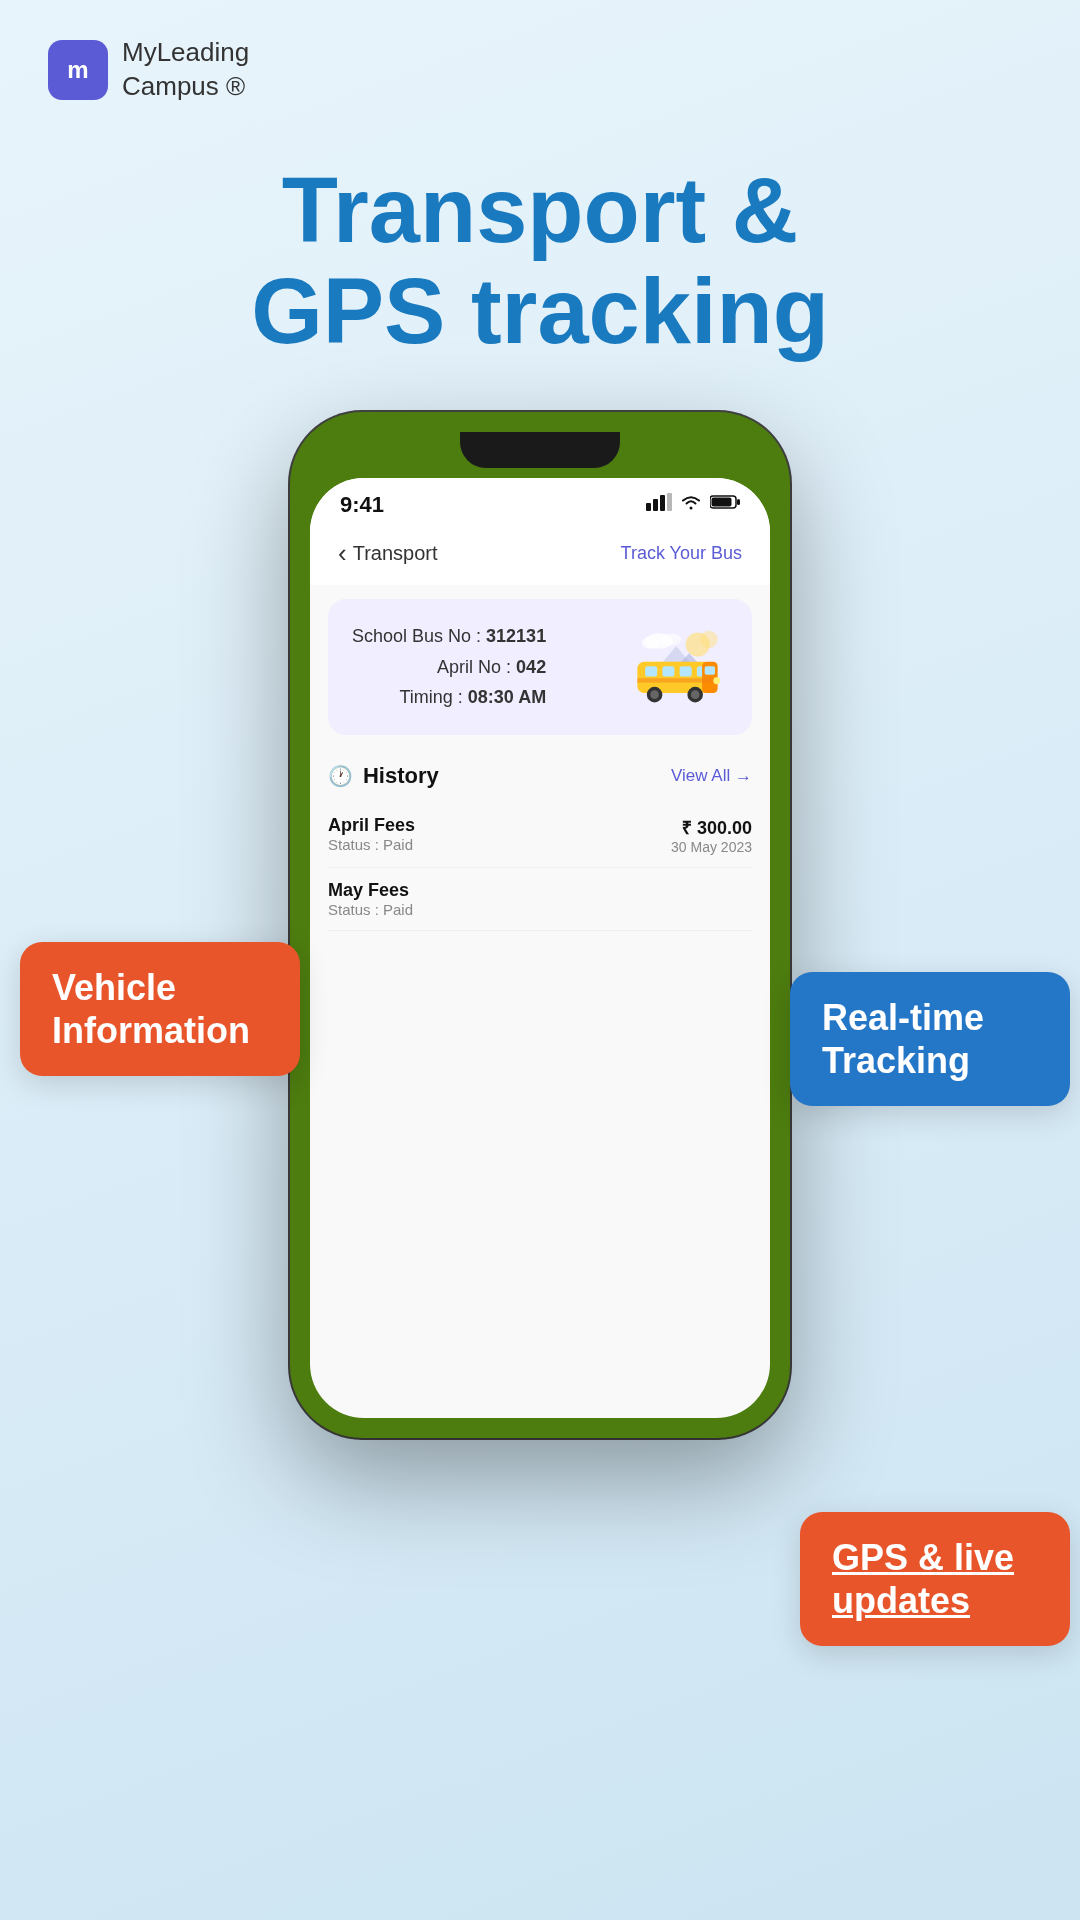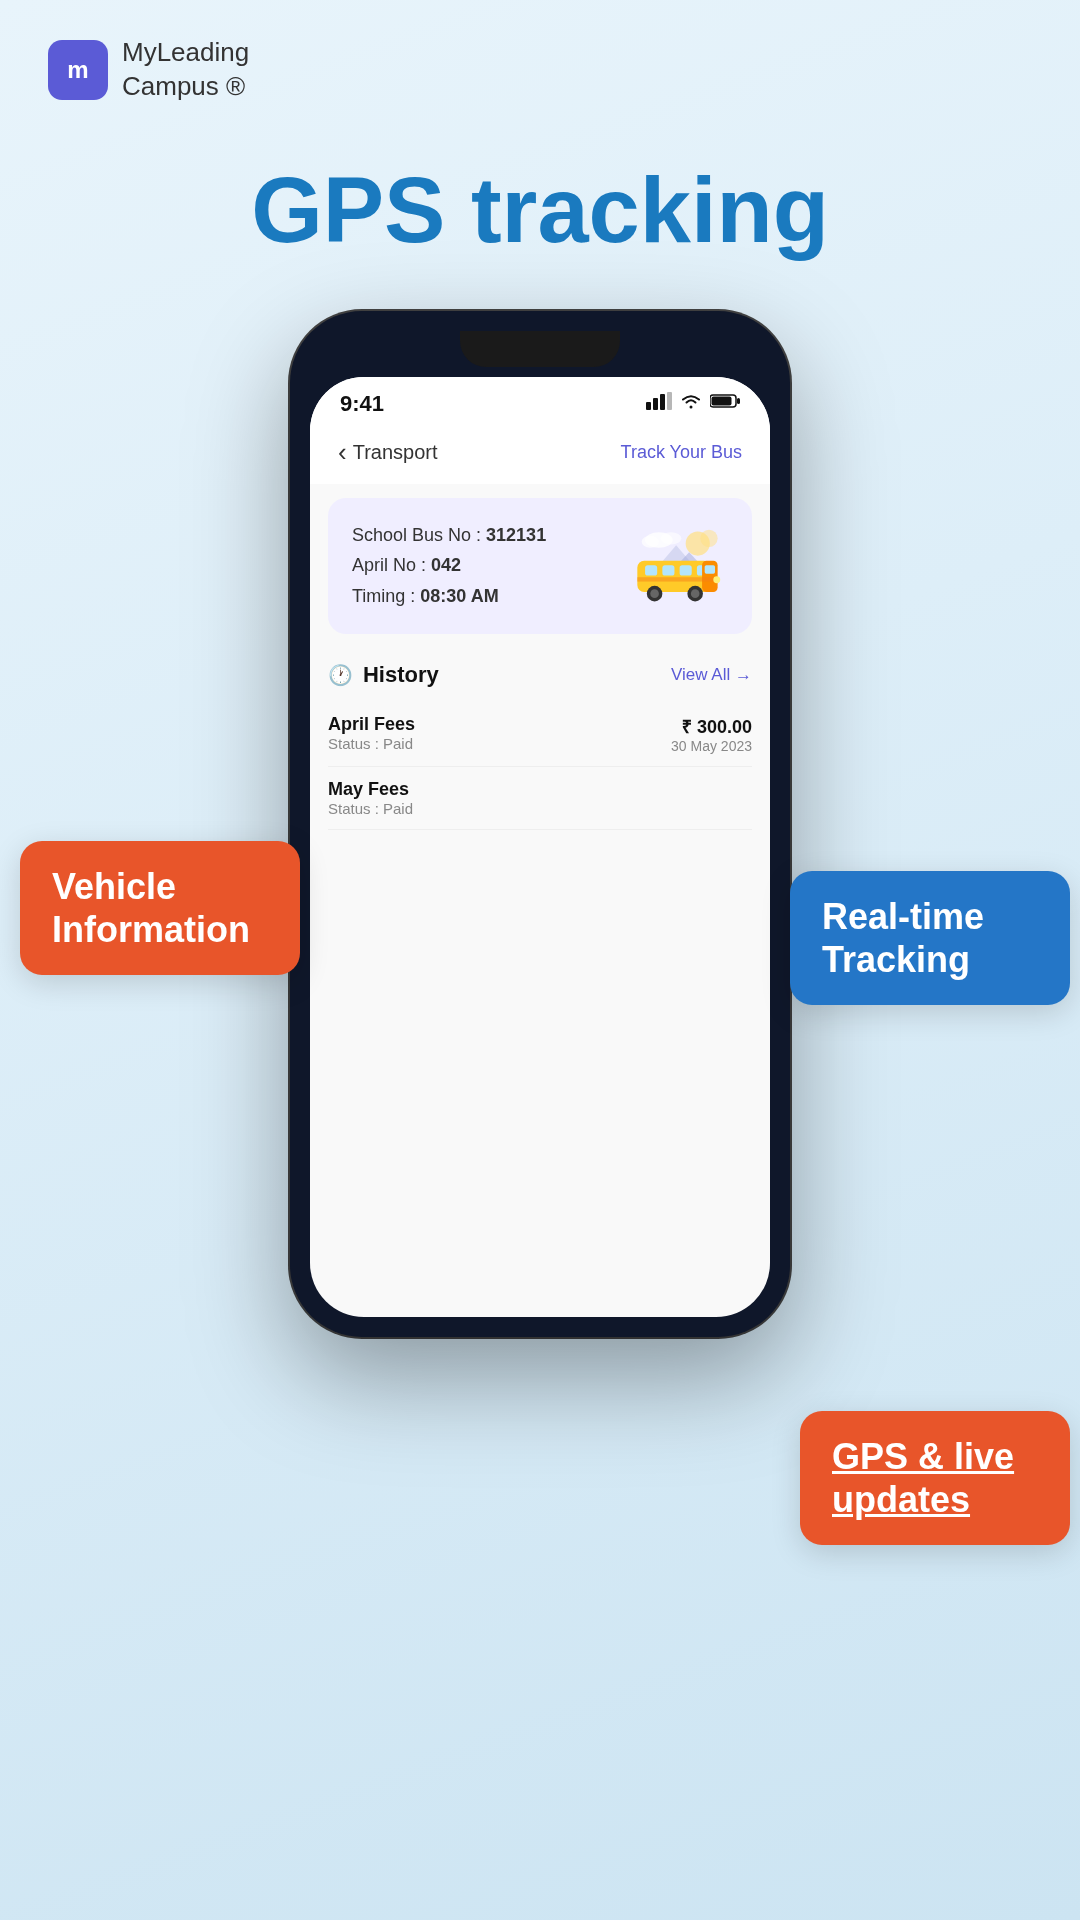--- a/index.html
+++ b/index.html
@@ -48,21 +48,21 @@
     .phone-wrapper {
       position: relative;
       width: 560px;
       margin: 50px auto 0;
     }
 
     
     .phone-shell {
       width: 500px;
       margin: 12px auto;
-      background: #0f172a;
+      background: #4d7c0f;
       border-radius: 72px;
       padding: 20px;
       box-shadow: 0 40px 100px rgba(0,0,0,0.35), 0 0 0 2px #444;
       position: relative;
     }
     .phone-notch {
       width: 160px; height: 36px;
       background: #1a1a1a;
       border-radius: 0 0 26px 26px;
       margin: 0 auto 10px;
@@ -115,20 +115,21 @@
 
     
     .bus-card {
       margin: 14px 18px;
       background: #f0eeff;
       border-radius: 18px;
       padding: 22px 24px;
       display: flex;
       align-items: center;
       justify-content: space-between;
+      text-align: right;
     }
     .bus-info-text p {
       font-size: 18px;
       color: #333;
       line-height: 1.7;
     }
 
     
     .route-section {
       padding: 10px 18px;
@@ -275,20 +276,21 @@
   <div class="logo-icon">
     <span>m</span>
   </div>
   <div class="logo-text">
     <span>MyLeading</span><br>
     <span>Campus ®</span>
   </div>
 </div>
 
 <div class="main-heading">
+  <div>Transport &amp;</div>
   <div>GPS tracking</div>
 </div>
 
 <div style="position:relative; width:100%; padding-bottom: 200px;">
 
   <div class="bubble bubble-blue bubble-realtime">
     <span style="white-space:pre-line;">Real-time
 Tracking</span>
   </div>
 

